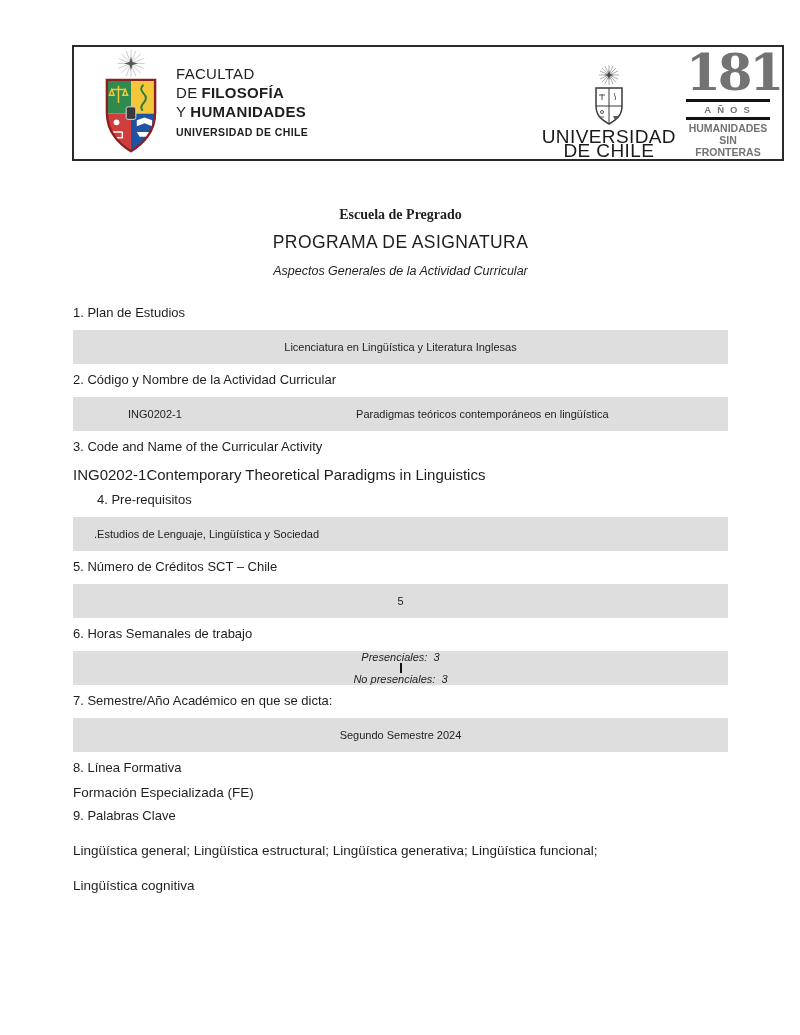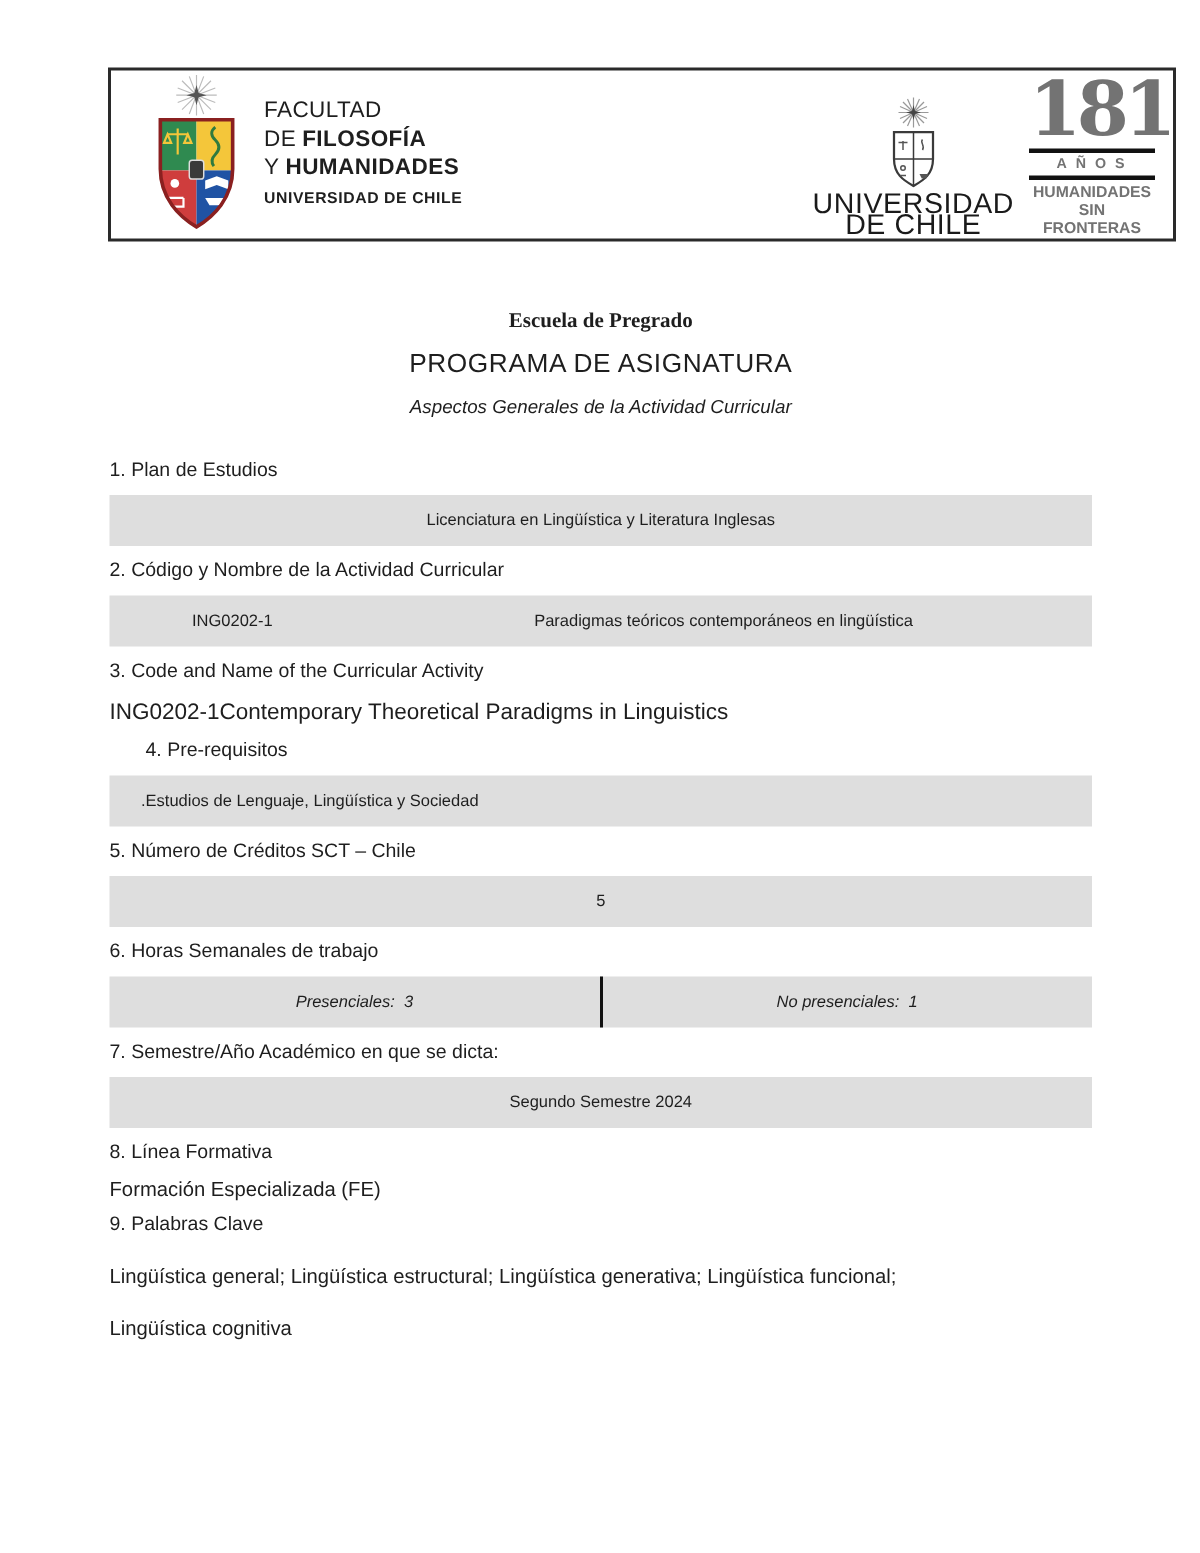--- a/index.html
+++ b/index.html
@@ -33,21 +33,21 @@
   .doc-subtitle{font-style:italic;font-size:12.5px;margin-top:11px;margin-bottom:27px;}
 
   .label{font-size:13px;margin:8px 0 10px;}
   .label.indent{margin-left:24px;}
   .band{background:#dedede;height:34px;display:flex;align-items:center;justify-content:center;font-size:11px;}
   .band.left-align{justify-content:flex-start;padding-left:21px;box-sizing:border-box;}
   .code-row{display:flex;align-items:center;width:100%;height:100%;}
   .code-row .code-col{width:25%;text-align:center;}
   .code-row .name-col{flex:1;text-align:center;}
   .row-plain{display:flex;align-items:center;height:20px;margin:4px 0 6px;font-size:15px;}
-  .band-split{padding:0;}
+  .band-split{padding:0;flex-direction:column;}
   .band-split .cell{flex:1;text-align:center;font-style:italic;white-space:pre;}
   .band-split .vdiv{width:2px;background:#111;height:100%;}
   .value-line{font-size:13.5px;margin:6px 0 8px;}
   .kw-line{font-size:13.5px;margin:20px 0 10px;}
 </style>
 </head>
 <body>
 
 <div class="page">
 
@@ -177,21 +177,21 @@
 
     <div class="label">5. Número de Créditos SCT – Chile</div>
     <div class="band">
       <span>5</span>
     </div>
 
     <div class="label">6. Horas Semanales de trabajo</div>
     <div class="band band-split">
       <span class="cell">Presenciales:  3</span>
       <span class="vdiv"></span>
-      <span class="cell">No presenciales:  1</span>
+      <span class="cell">No presenciales:  3</span>
     </div>
 
     <div class="label">7. Semestre/Año Académico en que se dicta:</div>
     <div class="band">
       <span>Segundo Semestre 2024</span>
     </div>
 
     <div class="label">8. Línea Formativa</div>
     <div class="value-line">Formación Especializada (FE)</div>
 

